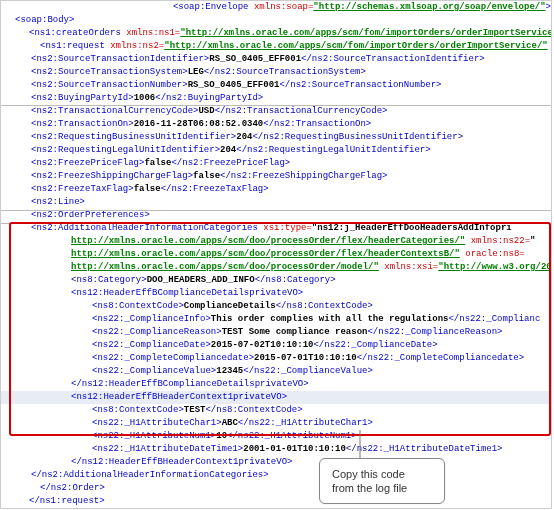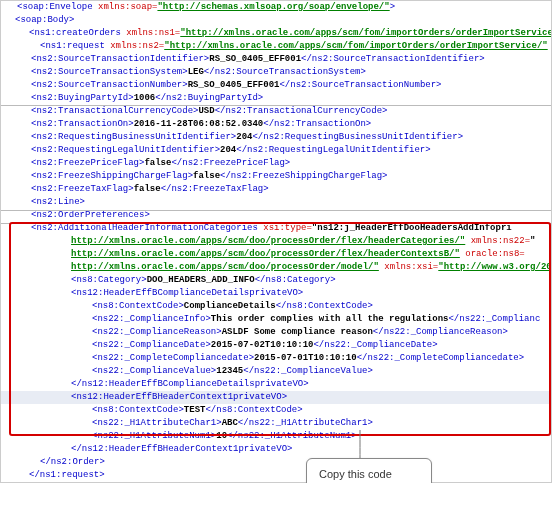--- a/index.html
+++ b/index.html
@@ -16,21 +16,21 @@
     width: 552px;
     overflow: hidden;
     position: relative;
     box-sizing: border-box;
   }
   .xml-line {
     white-space: pre;
     line-height: 13px;
     height: 13px;
   }
-  .lvl0 { padding-left: 16px; }
+  .lvl0 { padding-left: 16px; text-align: right; }
   .lvl1 { padding-left: 14px; }
   .lvl2 { padding-left: 28px; }
   .lvl3 { padding-left: 39px; }
   .lvl4 { padding-left: 30px; }
   .lvl5 { padding-left: 70px; }
   .lvl6 { padding-left: 91px; }
   .tag { color: #0000cc; }
   .attr { color: #cc0000; }
   .val { color: #000; font-weight: bold; }
   .url { color: #008000; text-decoration: underline; font-weight: bold; }
@@ -98,43 +98,45 @@
 
 <div class="xml-line lvl4"><span class="tag boldtag">&lt;ns2:AdditionalHeaderInformationCategories</span><span class="attr boldtag"> xsi:type=</span><span class="val">"ns12:j_HeaderEffDooHeadersAddInfopri</span></div>
 <div class="xml-line lvl5"><span class="url">http://xmlns.oracle.com/apps/scm/doo/processOrder/flex/headerCategories/"</span><span class="attr boldtag"> xmlns:ns22=</span><span class="val">"</span></div>
 <div class="xml-line lvl5"><span class="url">http://xmlns.oracle.com/apps/scm/doo/processOrder/flex/headerContextsB/"</span><span class="attr boldtag"> oracle:ns8=</span></div>
 <div class="xml-line lvl5"><span class="url">http://xmlns.oracle.com/apps/scm/doo/processOrder/model/"</span><span class="attr boldtag"> xmlns:xsi=</span><span class="url">"http://www.w3.org/20</span></div>
 
 <div class="xml-line lvl5"><span class="tag boldtag">&lt;ns8:Category&gt;</span><span class="val">DOO_HEADERS_ADD_INFO</span><span class="tag boldtag">&lt;/ns8:Category&gt;</span></div>
 <div class="xml-line lvl5"><span class="tag">&lt;ns12:HeaderEffBComplianceDetailsprivateVO&gt;</span></div>
 <div class="xml-line lvl6"><span class="tag">&lt;ns8:ContextCode&gt;</span><span class="val">ComplianceDetails</span><span class="tag">&lt;/ns8:ContextCode&gt;</span></div>
 <div class="xml-line lvl6"><span class="tag">&lt;ns22:_ComplianceInfo&gt;</span><span class="val">This order complies with all the regulations</span><span class="tag">&lt;/ns22:_Complianc</span></div>
-<div class="xml-line lvl6"><span class="tag">&lt;ns22:_ComplianceReason&gt;</span><span class="val">ASLDF Some compliance reason</span><span class="tag">&lt;/ns22:_ComplianceReason&gt;</span></div>
+<div class="xml-line lvl6"><span class="tag">&lt;ns22:_ComplianceReason&gt;</span><span class="val">TEST Some compliance reason</span><span class="tag">&lt;/ns22:_ComplianceReason&gt;</span></div>
 <div class="xml-line lvl6"><span class="tag">&lt;ns22:_ComplianceDate&gt;</span><span class="val">2015-07-02T10:10:10</span><span class="tag">&lt;/ns22:_ComplianceDate&gt;</span></div>
 <div class="xml-line lvl6"><span class="tag">&lt;ns22:_CompleteCompliancedate&gt;</span><span class="val">2015-07-01T10:10:10</span><span class="tag">&lt;/ns22:_CompleteCompliancedate&gt;</span></div>
 <div class="xml-line lvl6"><span class="tag">&lt;ns22:_ComplianceValue&gt;</span><span class="val">12345</span><span class="tag">&lt;/ns22:_ComplianceValue&gt;</span></div>
 <div class="xml-line lvl5"><span class="tag">&lt;/ns12:HeaderEffBComplianceDetailsprivateVO&gt;</span></div>
 
 <div class="xml-line lvl5"><span class="tag">&lt;ns12:HeaderEffBHeaderContext1privateVO&gt;</span></div>
 <div class="xml-line lvl6"><span class="tag">&lt;ns8:ContextCode&gt;</span><span class="val">TEST</span><span class="tag">&lt;/ns8:ContextCode&gt;</span></div>
 <div class="xml-line lvl6"><span class="tag">&lt;ns22:_H1AttributeChar1&gt;</span><span class="val">ABC</span><span class="tag">&lt;/ns22:_H1AttributeChar1&gt;</span></div>
 <div class="xml-line lvl6"><span class="tag">&lt;ns22:_H1AttributeNum1&gt;</span><span class="val">10</span><span class="tag">&lt;/ns22:_H1AttributeNum1&gt;</span></div>
+<div class="xml-line lvl6"><span class="tag">&lt;ns22:_H1AttributeDateTime1&gt;</span><span class="val">2001-01-01T10:10:10</span><span class="tag">&lt;/ns22:_H1AttributeDateTime1&gt;</span></div>
 <div class="xml-line lvl5"><span class="tag">&lt;/ns12:HeaderEffBHeaderContext1privateVO&gt;</span></div>
+<div class="xml-line lvl4"><span class="tag boldtag">&lt;/ns2:AdditionalHeaderInformationCategories&gt;</span></div>
 
 <div class="xml-line lvl3"><span class="tag">&lt;/ns2:Order&gt;</span></div>
 <div class="xml-line lvl2"><span class="tag">&lt;/ns1:request&gt;</span></div>
 
 <div class="thin-line" style="top:104px"></div>
 <div class="thin-line" style="top:209px"></div>
 <div class="thin-line" style="top:222px"></div>
 
 <div class="redbox" style="top:221px;left:8px;width:538px;height:210px"></div>
 
 </div>
 
 <svg width="554" height="60" style="position:absolute;top:430px;left:0;pointer-events:none">
   <path d="M 360 0 Q 360 20 360 30" stroke="#777" stroke-width="1" fill="none"></path>
 </svg>
 
-<div class="callout-box" style="top:458px;left:306px;width:100px">
+<div class="callout-box" style="top:458px;left:319px;width:100px">
   <span style="white-space:pre-line">Copy this code
 from the log file</span>
 </div>
 
 </body></html>

